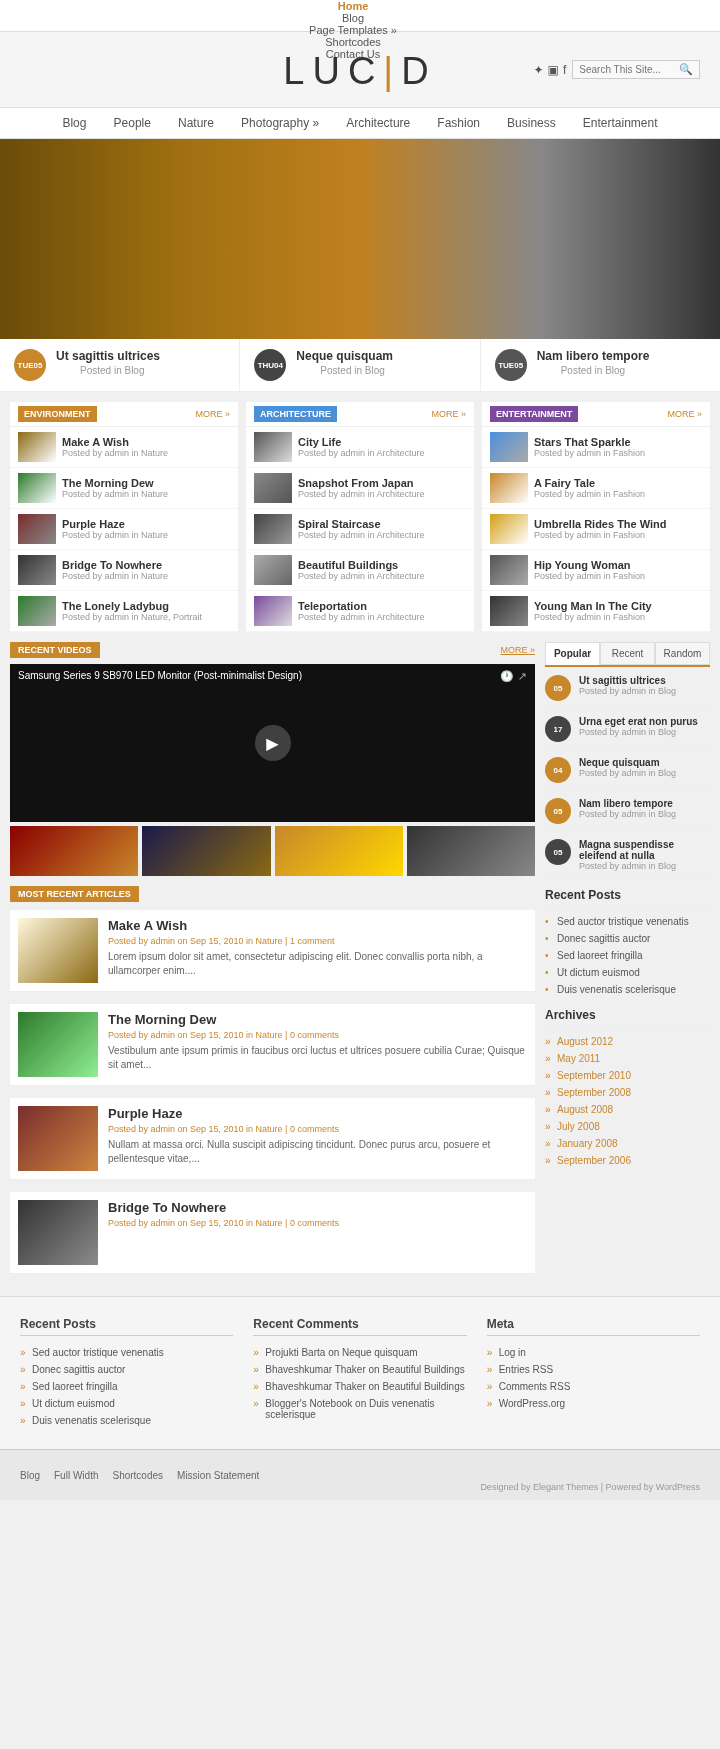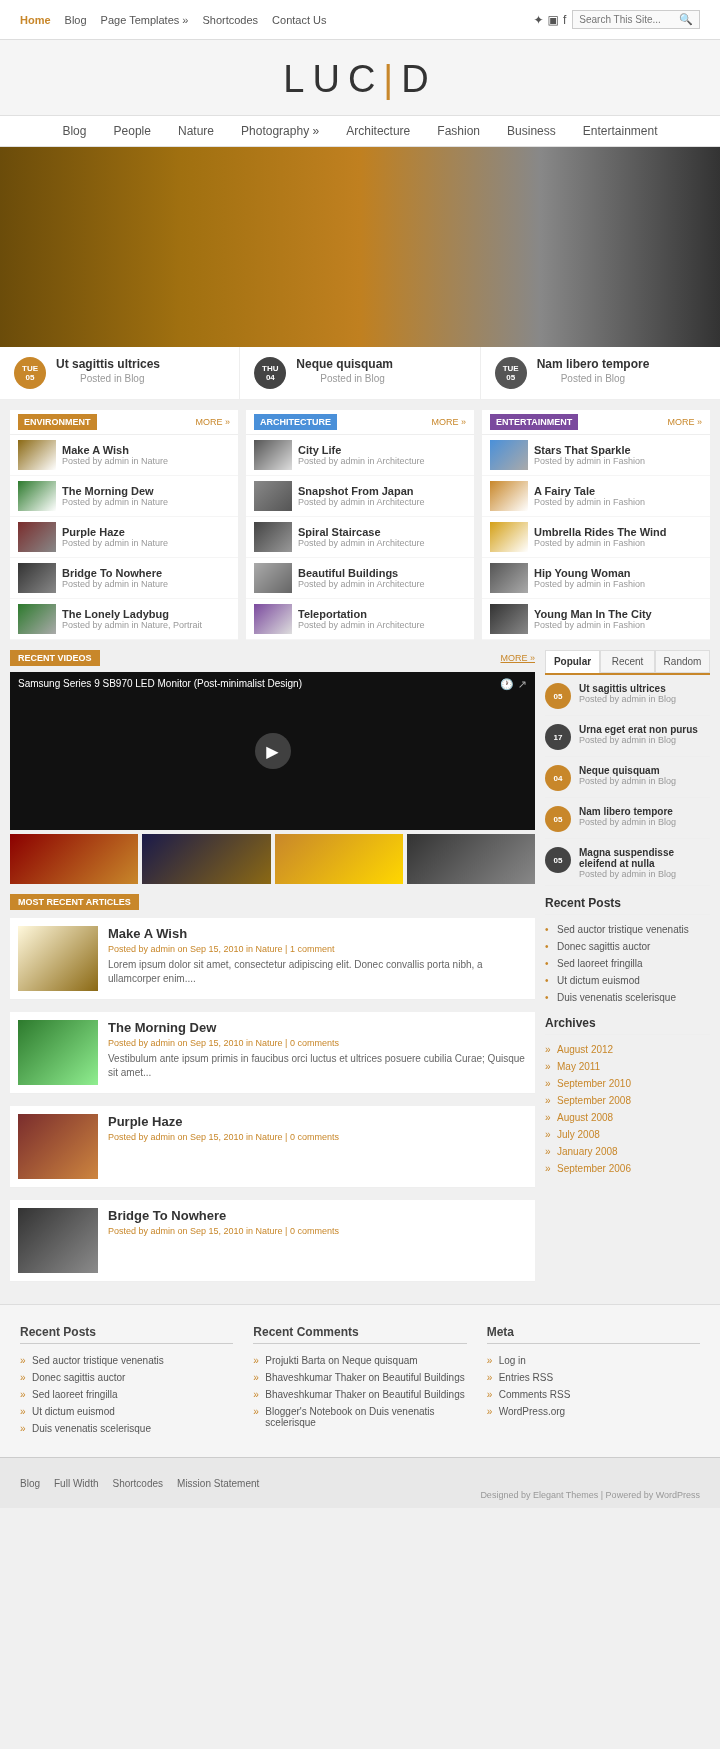--- a/index.html
+++ b/index.html
@@ -1,19 +1,19 @@
 <!DOCTYPE html>
 <html><head>
   <meta charset="utf-8">
   <style>
     * { box-sizing: border-box; margin: 0; padding: 0; }
     body { font-family: Arial, sans-serif; background: #f0f0f0; font-size: 11px; color: #333; width: 720px; }
     
     
-    .top-nav { background: #fff; border-bottom: 1px solid #ddd; padding: 0 20px; display: flex; align-items: center; height: 40px; }
+    .top-nav { background: #fff; border-bottom: 1px solid #ddd; padding: 0 20px; display: flex; align-items: center; height: 32px; flex-direction: column; }
     .top-nav a { color: #555; text-decoration: none; margin-right: 14px; font-size: 11px; }
     .top-nav a.active { color: #c8872a; font-weight: bold; }
     .top-nav-right { margin-left: auto; display: flex; align-items: center; gap: 6px; }
     .top-nav-icons { display: flex; gap: 4px; }
     .top-nav-icons span { font-size: 12px; color: #555; cursor: pointer; }
     .search-box { display: flex; align-items: center; border: 1px solid #ccc; padding: 2px 6px; background: #f9f9f9; }
     .search-box input { border: none; background: transparent; font-size: 10px; color: #999; outline: none; width: 100px; }
     .search-box span { color: #999; font-size: 11px; }
 
     
@@ -26,21 +26,21 @@
     .sec-nav a { color: #555; text-decoration: none; margin: 0 12px; font-size: 12px; }
 
     
     .hero { width: 100%; height: 200px; background: linear-gradient(135deg, #c8872a 0%, #8B6914 30%, #444 70%, #222 100%); overflow: hidden; position: relative; }
     .hero-inner { width: 100%; height: 100%; background: linear-gradient(to right, #6b4c0a, #a07010, #c08020, #888, #333); }
 
     
     .featured-row { background: #fff; display: flex; border-bottom: 1px solid #eee; }
     .featured-item { flex: 1; padding: 10px 14px; border-right: 1px solid #eee; display: flex; align-items: flex-start; gap: 10px; }
     .featured-item:last-child { border-right: none; }
-    .date-badge { min-width: 32px; height: 32px; border-radius: 50%; display: flex; flex-direction: column; align-items: center; justify-content: center; font-size: 8px; font-weight: bold; color: #fff; }
+    .date-badge { min-width: 32px; height: 32px; border-radius: 50%; display: flex; flex-direction: row; align-items: center; justify-content: center; font-size: 8px; font-weight: bold; color: #fff; }
     .badge-orange { background: #c8872a; }
     .badge-dark { background: #444; }
     .badge-darkgray { background: #555; }
     .featured-text { }
     .featured-title { font-size: 12px; font-weight: bold; color: #333; margin-bottom: 2px; }
     .featured-meta { font-size: 10px; color: #999; margin-left: 24px; }
 
     
     .content-area { background: #f0f0f0; padding: 10px; }
     
@@ -394,20 +394,21 @@
             <div class="art-meta">Posted by admin on Sep 15, 2010 in Nature | 0 comments</div>
             <div class="art-excerpt">Vestibulum ante ipsum primis in faucibus orci luctus et ultrices posuere cubilia Curae; Quisque sit amet...</div>
           </div>
         </div>
         
         <div class="article-item">
           <div class="article-thumb at3"></div>
           <div class="article-content">
             <div class="art-title">Purple Haze</div>
             <div class="art-meta">Posted by admin on Sep 15, 2010 in Nature | 0 comments</div>
+            <div class="art-excerpt">Nullam at massa orci. Nulla suscipit adipiscing tincidunt. Donec purus arcu, posuere et pellentesque vitae,...</div>
           </div>
         </div>
         
         <div class="article-item">
           <div class="article-thumb at4"></div>
           <div class="article-content">
             <div class="art-title">Bridge To Nowhere</div>
             <div class="art-meta">Posted by admin on Sep 15, 2010 in Nature | 0 comments</div>
           </div>
         </div>

